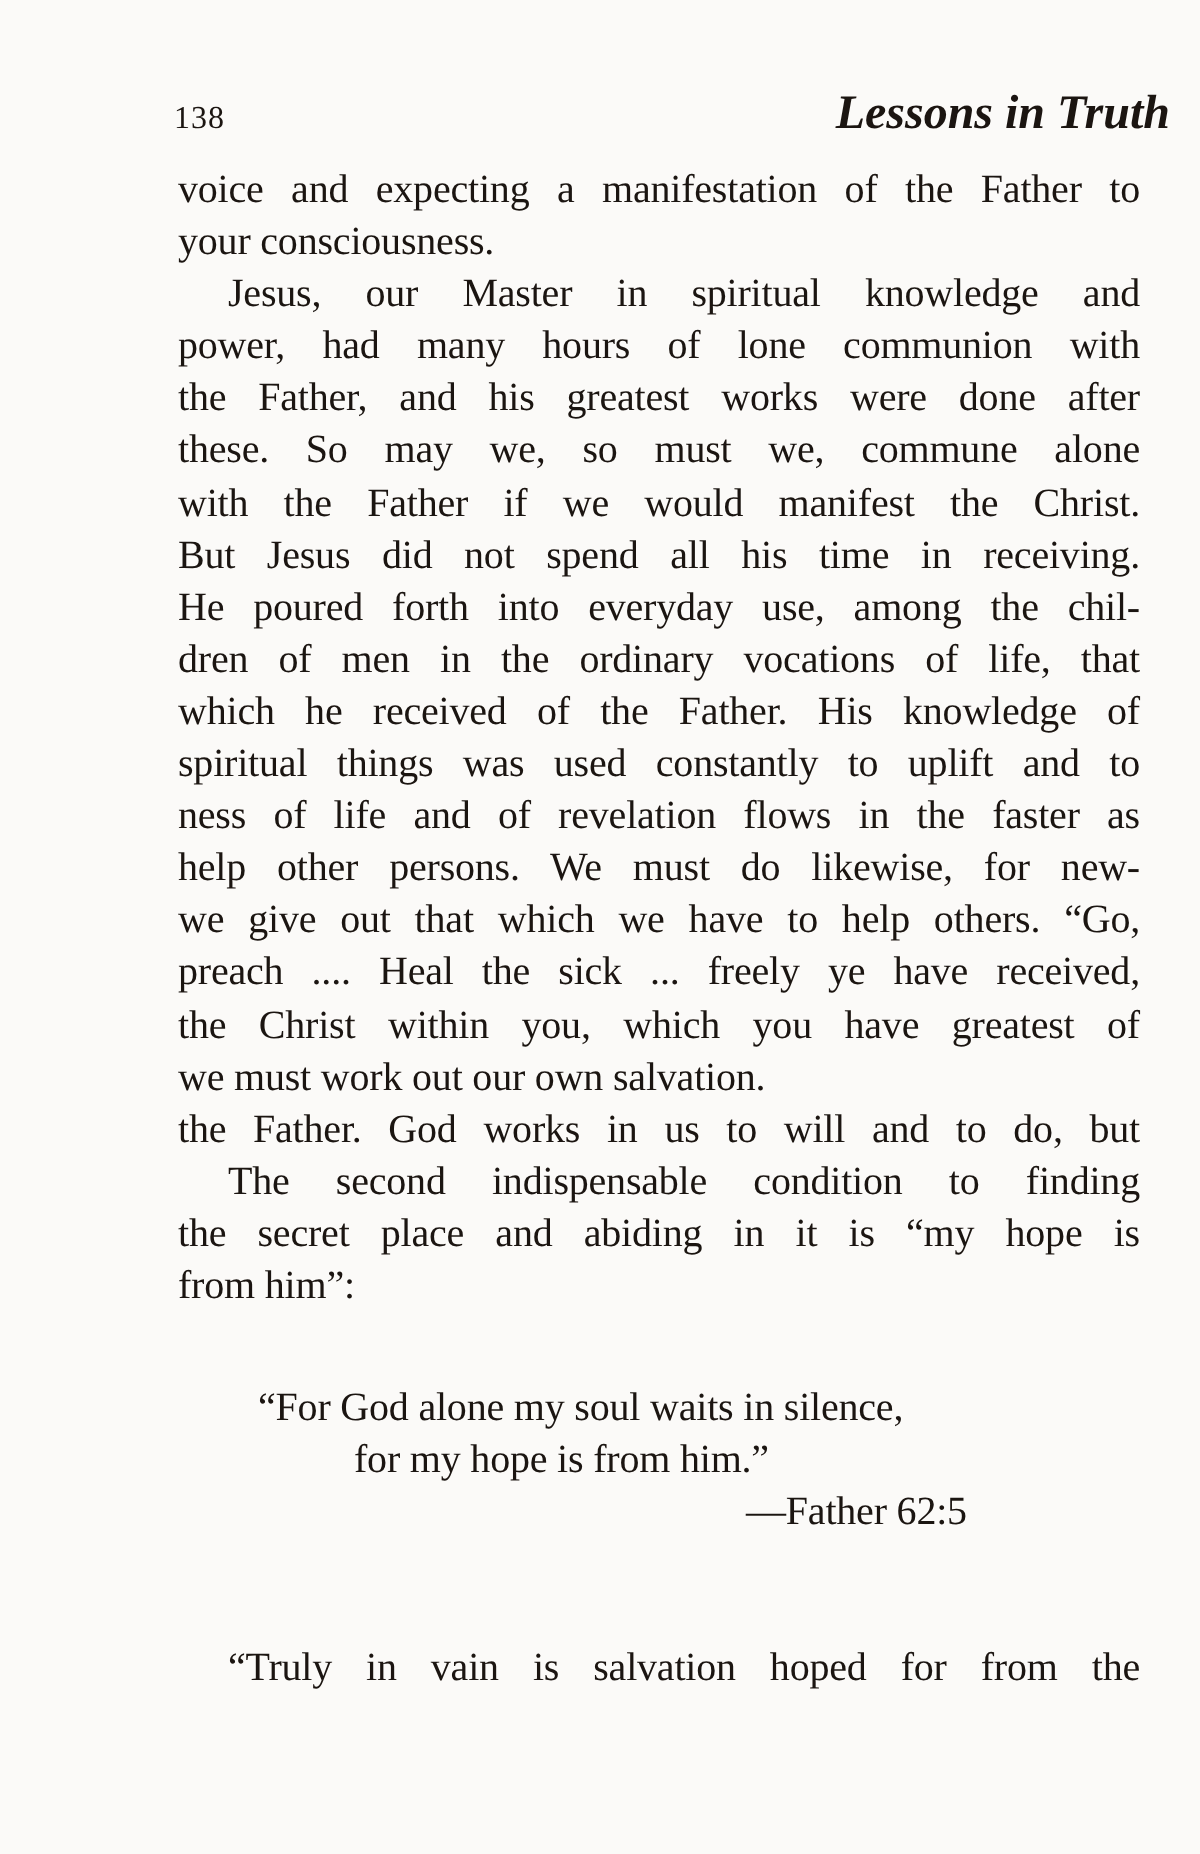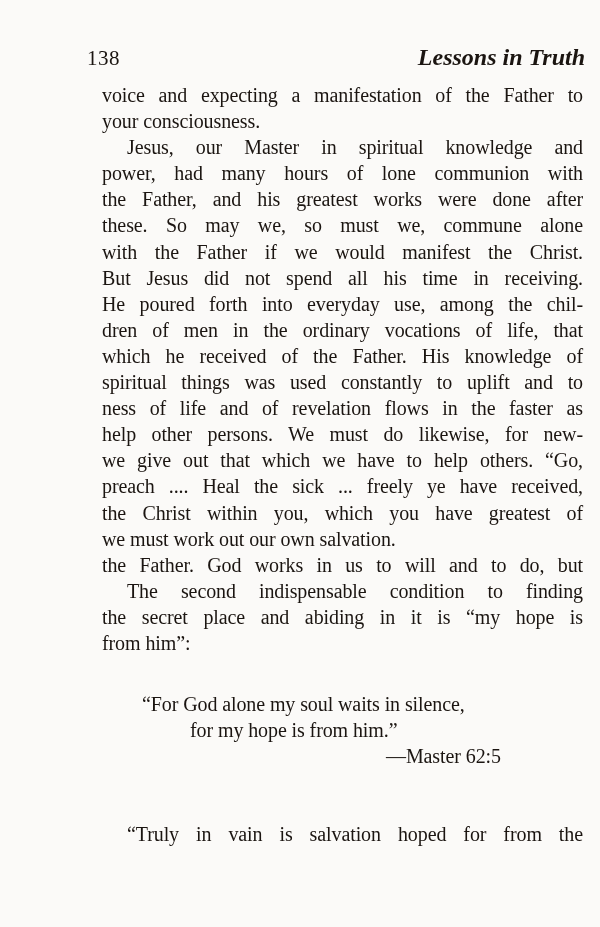--- a/index.html
+++ b/index.html
@@ -19,32 +19,32 @@
   .running-head {
     position: absolute;
     top: 44px;
     left: 87px;
     right: 15px;
     display: flex;
     justify-content: space-between;
     align-items: baseline;
   }
   .folio {
-    font-size: 21px;
+    font-size: 16px;
     letter-spacing: 0.5px;
   }
   .running-title {
     font-size: 24px;
     font-style: italic;
     font-weight: bold;
   }
   .text-block {
     position: absolute;
     top: 82px;
-    left: 102px;
+    left: 89px;
     width: 481px;
     font-size: 20px;
     line-height: 26.1px;
     letter-spacing: -0.1px;
   }
   .para {
     margin: 0;
   }
   .line {
     display: block;
@@ -105,21 +105,21 @@
 
     <p class="para">
       <span class="line j ind">The second indispensable condition to finding</span>
       <span class="line j">the secret place and abiding in it is “my hope is</span>
       <span class="line">from him”:</span>
     </p>
 
     <div class="quote">
       <span class="line q1">“For God alone my soul waits in silence,</span>
       <span class="line q2">for my hope is from him.”</span>
-      <span class="line attr">—Master 62:5</span>
+      <span class="line attr">—Father 62:5</span>
     </div>
 
     <p class="para cont">
       <span class="line j ind">“Truly in vain is salvation hoped for from the</span>
     </p>
 
   </main>
 </div>
 
 </body></html>

